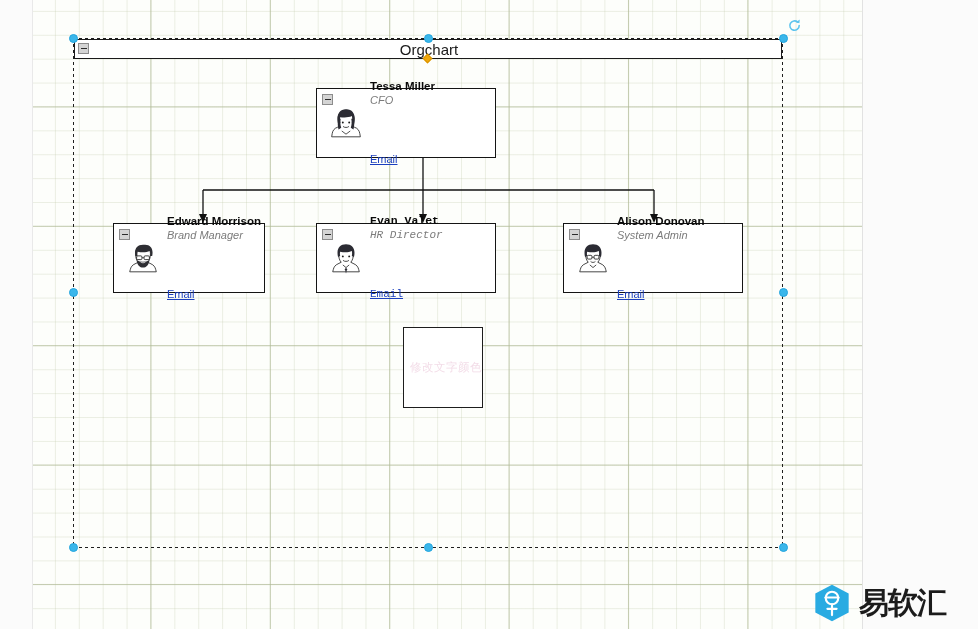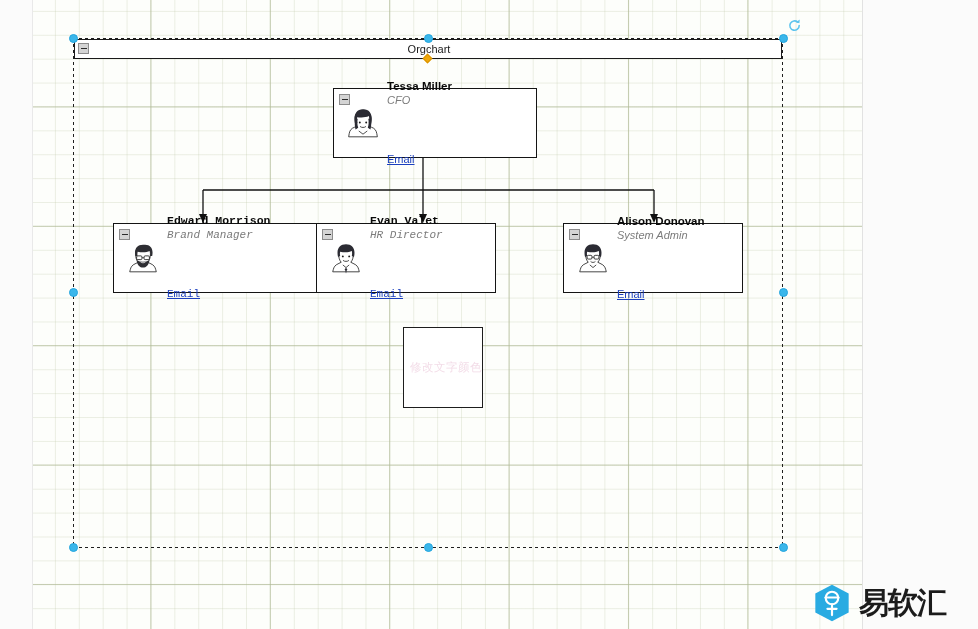--- a/index.html
+++ b/index.html
@@ -67,21 +67,21 @@
     background: #ffffff;
     box-sizing: border-box;
   }
   .container-title {
     position: absolute;
     left: 0; top: 0;
     width: 708px;
     height: 20px;
     line-height: 19px;
     text-align: center;
-    font-size: 11px;
+    font-size: 15px;
     color: #1a1a1a;
     font-family: "Liberation Sans", sans-serif;
   }
   .collapse-btn {
     position: absolute;
     width: 11px;
     height: 11px;
     background: #d4d4d4;
     border: 1px solid #8c8c8c;
     box-sizing: border-box;
@@ -268,40 +268,40 @@
 
   <div id="shapes">
 
     <div class="container-shape">
       <div class="container-header">
         <div class="container-title">Orgchart</div>
       </div>
       <div class="collapse-btn container-collapse"></div>
     </div>
 
-    <div class="card" style="left:333px; top:88px; width:204px; height:70px;">
+    <div class="card" style="left:316px; top:88px; width:180px; height:70px;">
       <div class="collapse-btn card-collapse"></div>
       <svg class="avatar" viewBox="0 0 64 64">
         <path d="M32 8c-10 0-15 7-15 16 0 6 1 11 3 14l-4 2c-6 2-9 6-10 12l-1 6h54l-1-6c-1-6-4-10-10-12l-4-2c2-3 3-8 3-14 0-9-5-16-15-16z" fill="#ffffff" stroke="#262626" stroke-width="1.6"></path>
         <path d="M32 6c-11 0-16 8-16 18 0 4 .5 8 1.5 11l4-3c-1-4-1-8-.5-11 7 1 16 1 22-2 1 4 1 9 0 13l4 3c1-3 1.5-7 1.5-11 0-10-5-18-16-18z" fill="#2b2b33"></path>
         <path d="M18 24c-2 6-2 14 0 20l5-3c-2-5-2-12-1-17z" fill="#2b2b33"></path>
         <path d="M46 24c2 6 2 14 0 20l-5-3c2-5 2-12 1-17z" fill="#2b2b33"></path>
         <circle cx="26" cy="31" r="1.8" fill="#1a1a1a"></circle>
         <circle cx="38" cy="31" r="1.8" fill="#1a1a1a"></circle>
         <path d="M27 39c2 2 8 2 10 0" stroke="#1a1a1a" stroke-width="1.5" fill="none" stroke-linecap="round"></path>
         <path d="M24 47l8 6 8-6" stroke="#262626" stroke-width="1.5" fill="none"></path>
       </svg>
       <div class="txt">
         <div class="pname">Tessa Miller</div>
         <div class="ptitle">CFO</div>
         <a class="pmail">Email</a>
       </div>
     </div>
 
-    <div class="card" style="left:113px; top:223px; width:204px; height:70px;font-family:Liberation Mono, monospace;">
+    <div class="card" style="left:113px; top:223px; width:152px; height:70px;">
       <div class="collapse-btn card-collapse"></div>
       <svg class="avatar" viewBox="0 0 64 64">
         <path d="M32 9c-9 0-14 6-14 15 0 7 2 13 5 16l-6 3c-5 2-8 6-9 11l-1 4h50l-1-4c-1-5-4-9-9-11l-6-3c3-3 5-9 5-16 0-9-5-15-14-15z" fill="#ffffff" stroke="#262626" stroke-width="1.6"></path>
         <path d="M32 7c-10 0-15 6-15 15 0 2 .3 4 .7 6h4c-.5-3-.3-6 .3-8 7 2 16 2 23-1 .6 2 .8 6 .3 9h4c.4-2 .7-4 .7-6 0-9-5-15-14-15z" fill="#2e2e33"></path>
         <path d="M20 36c1 9 6 14 12 14s11-5 12-14c-4 2-8 3-12 3s-8-1-12-3z" fill="#2e2e33"></path>
         <rect x="20" y="28" width="10" height="7" rx="2" fill="none" stroke="#1f1f1f" stroke-width="1.6"></rect>
         <rect x="34" y="28" width="10" height="7" rx="2" fill="none" stroke="#1f1f1f" stroke-width="1.6"></rect>
         <path d="M30 31.5h4" stroke="#1f1f1f" stroke-width="1.4"></path>
         <path d="M28 40c2 1.5 6 1.5 8 0" stroke="#ffffff" stroke-width="1.4" fill="none" stroke-linecap="round"></path>
       </svg>

